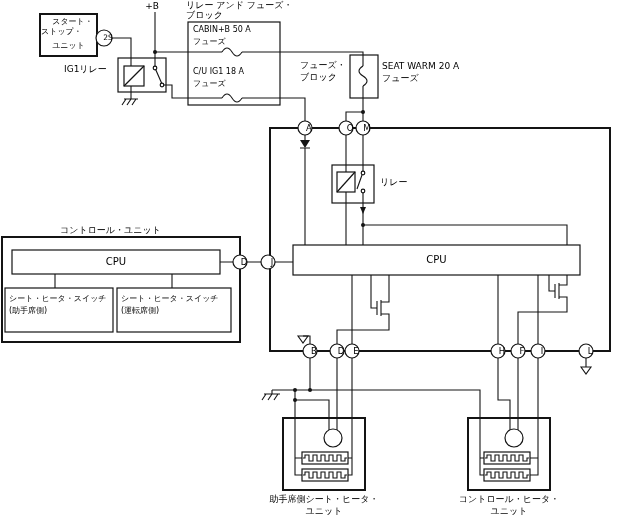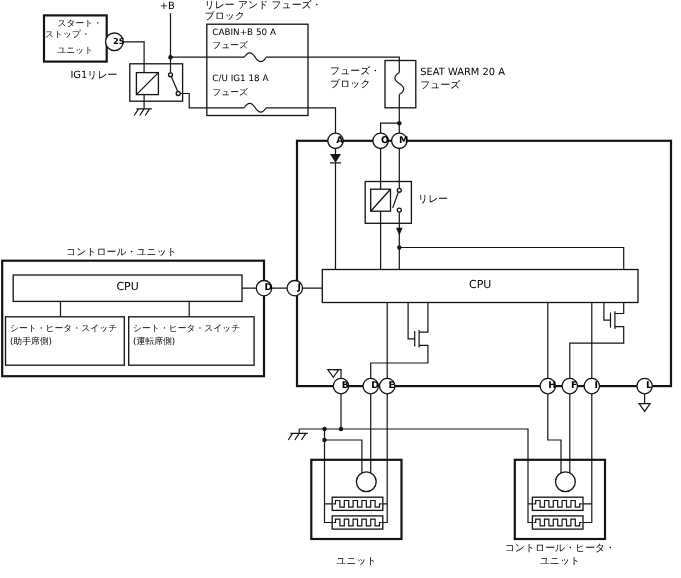--- a/index.html
+++ b/index.html
@@ -3,21 +3,21 @@
 <meta charset="utf-8">
 <style>
   html,body{margin:0;padding:0;background:#fff;}
   .stage{position:relative;width:619px;height:525px;background:#fff;overflow:hidden;
          font-family:"DejaVu Sans","Liberation Sans",sans-serif;color:#000;}
   .stage svg{position:absolute;left:0;top:0;}
   .lbl{position:absolute;font-size:9px;line-height:11px;white-space:nowrap;}
   .sm{font-size:8px;line-height:10px;}
   .ctr{text-align:center;}
   .rt{}
-  .pin{position:absolute;width:24px;text-align:center;font-size:8.5px;line-height:12px;font-weight:bold;}
+  .pin{position:absolute;width:24px;text-align:center;font-size:8.5px;line-height:12px;font-weight:normal;}
 </style>
 </head>
 <body>
 
 <div class="stage">
 
   <svg width="619" height="525" viewBox="0 0 619 525">
 
     <g fill="none" stroke="#141414" stroke-width="1.1">
       <path d="M155,12 V68"></path>
@@ -148,20 +148,21 @@
   <div class="lbl" style="left:380px;top:177px">リレー</div>
   <div class="lbl ctr" style="left:293px;top:245px;width:287px;height:30px;line-height:30px;font-size:10px">CPU</div>
 
   <div class="lbl" style="left:60px;top:225px">コントロール・ユニット</div>
   <div class="lbl ctr" style="left:12px;top:250px;width:208px;height:24px;line-height:24px;font-size:10px">CPU</div>
   <div class="lbl sm" style="left:9px;top:294px">シート・ヒータ・スイッチ</div>
   <div class="lbl sm" style="left:9px;top:306px">(助手席側)</div>
   <div class="lbl sm" style="left:121px;top:294px">シート・ヒータ・スイッチ</div>
   <div class="lbl sm" style="left:121px;top:306px">(運転席側)</div>
 
+  <div class="lbl ctr" style="left:262px;top:494px;width:124px">助手席側シート・ヒータ・</div>
   <div class="lbl ctr" style="left:262px;top:506px;width:124px">ユニット</div>
   <div class="lbl ctr" style="left:447px;top:494px;width:124px">コントロール・ヒータ・</div>
   <div class="lbl ctr" style="left:447px;top:506px;width:124px">ユニット</div>
 
   <span class="pin" style="left:96px;top:32px;font-size:7.5px">2S</span>
   <span class="pin" style="left:297px;top:122px">A</span>
   <span class="pin" style="left:338px;top:122px">O</span>
   <span class="pin" style="left:355px;top:122px">M</span>
   <span class="pin" style="left:232px;top:256px">D</span>
   <span class="pin" style="left:260px;top:256px">J</span>

